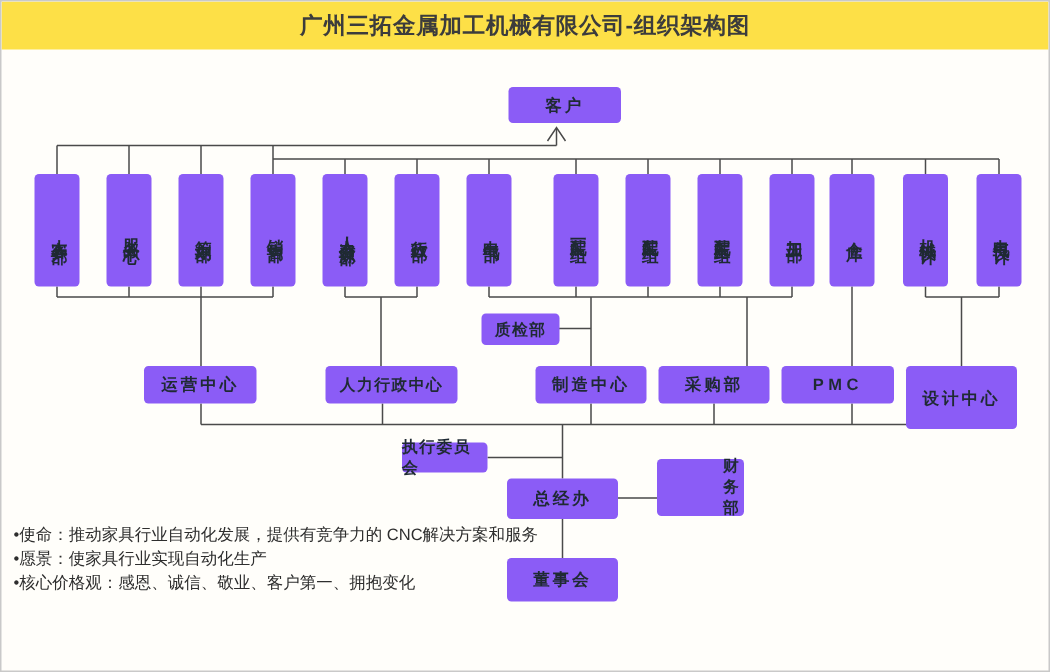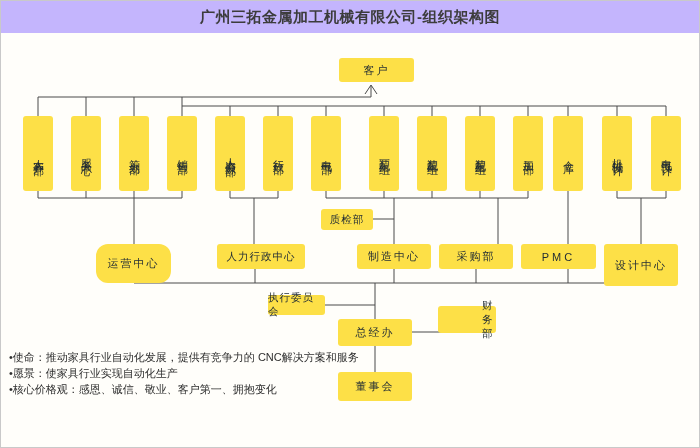--- a/index.html
+++ b/index.html
@@ -4,31 +4,31 @@
 <style>
   html,body { margin:0; padding:0; background:#eee; }
   .frame {
     position:relative; width:700px; height:448px;
     background:#fffefa; border:1px solid #c9c9c9; box-sizing:border-box;
     overflow:hidden;
     font-family:"Liberation Sans","DejaVu Sans",sans-serif;
   }
   .titlebar {
     position:absolute; left:0; top:0; width:100%; height:32px;
-    background:#c4b5fd;
+    background:#fde047;
     display:flex; align-items:center; justify-content:center;
   }
   .titlebar .title {
     font-size:15px; font-weight:bold; color:#3c3c3c; letter-spacing:0.5px;
   }
   svg.lines { position:absolute; left:0; top:0; }
   .box {
-    position:absolute; background:#fde047; border-radius:3px;
+    position:absolute; background:#8b5cf6; border-radius:3px;
     display:flex; align-items:center; justify-content:center;
-    color:#1f2a33; box-sizing:border-box;
+    color:#1f2a33; box-sizing:border-box;font-weight:bold;
   }
   .vbox {
     top:115px; width:30px; height:75px;
     writing-mode:vertical-rl; text-orientation:upright;
     font-size:11px; letter-spacing:2px; line-height:1;
   }
   .hbox { font-size:11px; letter-spacing:2px; }
   .hbox.small { font-size:10.5px; letter-spacing:1px; }
   .pmc { letter-spacing:3px; }
   .footer {
@@ -85,32 +85,32 @@
   <div class="box vbox" style="left:368px;">装配一组</div>
   <div class="box vbox" style="left:416px;">装配二组</div>
   <div class="box vbox" style="left:464px;">装配三组</div>
   <div class="box vbox" style="left:512px;">加工部</div>
   <div class="box vbox" style="left:552px;">仓库</div>
   <div class="box vbox" style="left:601px;">机械设计</div>
   <div class="box vbox" style="left:650px;">电气设计</div>
 
   <div class="box hbox small" style="left:320px; top:208px; width:52px; height:21px;">质检部</div>
 
-  <div class="box hbox" style="left:95px;  top:243px; width:75px; height:39px;border-radius:12px;">运营中心</div>
+  <div class="box hbox" style="left:95px;  top:243px; width:75px; height:25px;">运营中心</div>
   <div class="box hbox small" style="left:216px; top:243px; width:88px; height:25px;">人力行政中心</div>
   <div class="box hbox" style="left:356px; top:243px; width:74px; height:25px;">制造中心</div>
   <div class="box hbox" style="left:438px; top:243px; width:74px; height:25px;">采购部</div>
   <div class="box hbox pmc" style="left:520px; top:243px; width:75px; height:25px;">PMC</div>
   <div class="box hbox" style="left:603px; top:243px; width:74px; height:42px;">设计中心</div>
 
   <div class="box hbox small" style="left:267px; top:294px; width:57px; height:20px;">执行委员会</div>
 
   <div class="box hbox" style="left:337px; top:318px; width:74px; height:27px;">总经办</div>
 
-  <div class="box hbox small" style="left:437px; top:305px; width:58px; height:27px;padding-left:44px;">财务部</div>
+  <div class="box hbox small" style="left:437px; top:305px; width:58px; height:38px;padding-left:44px;">财务部</div>
 
   <div class="box hbox" style="left:337px; top:371px; width:74px; height:29px;">董事会</div>
 
   <div class="footer">
     <div>•使命：推动家具行业自动化发展，提供有竞争力的 CNC解决方案和服务</div>
     <div>•愿景：使家具行业实现自动化生产</div>
     <div>•核心价格观：感恩、诚信、敬业、客户第一、拥抱变化</div>
   </div>
 
 </div>

